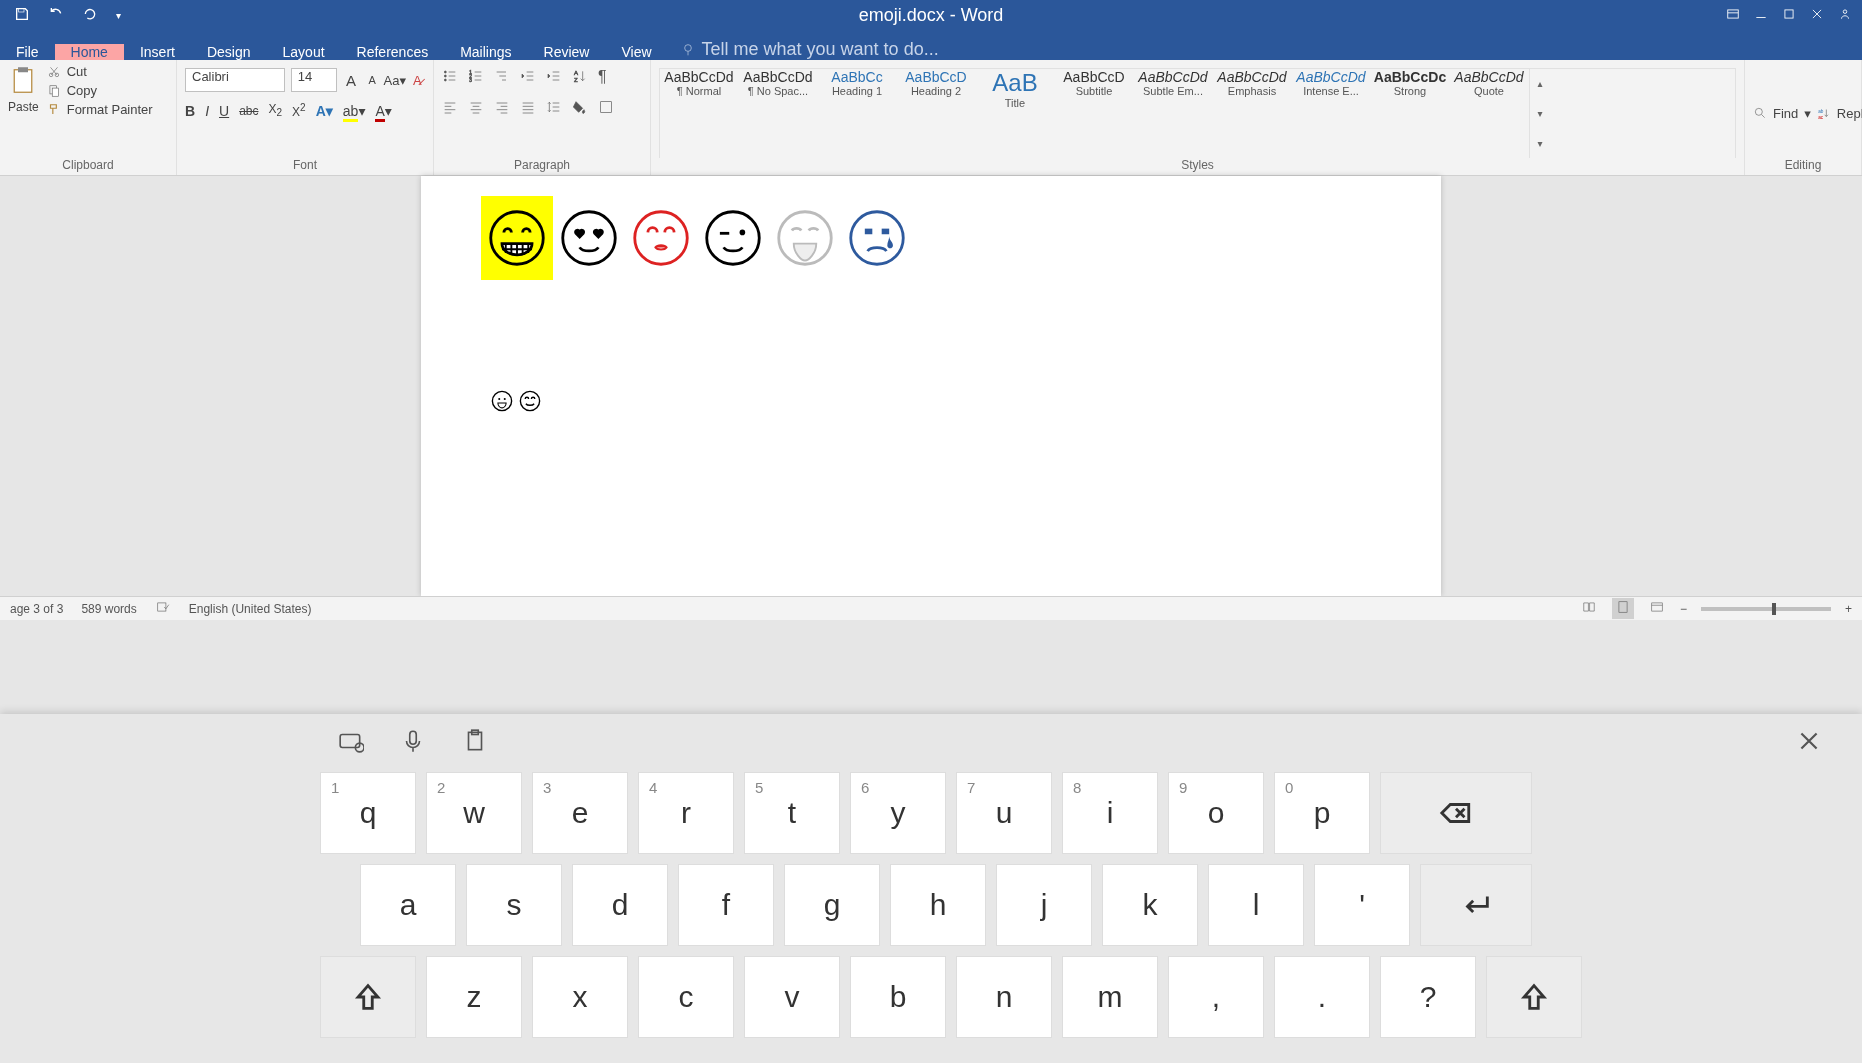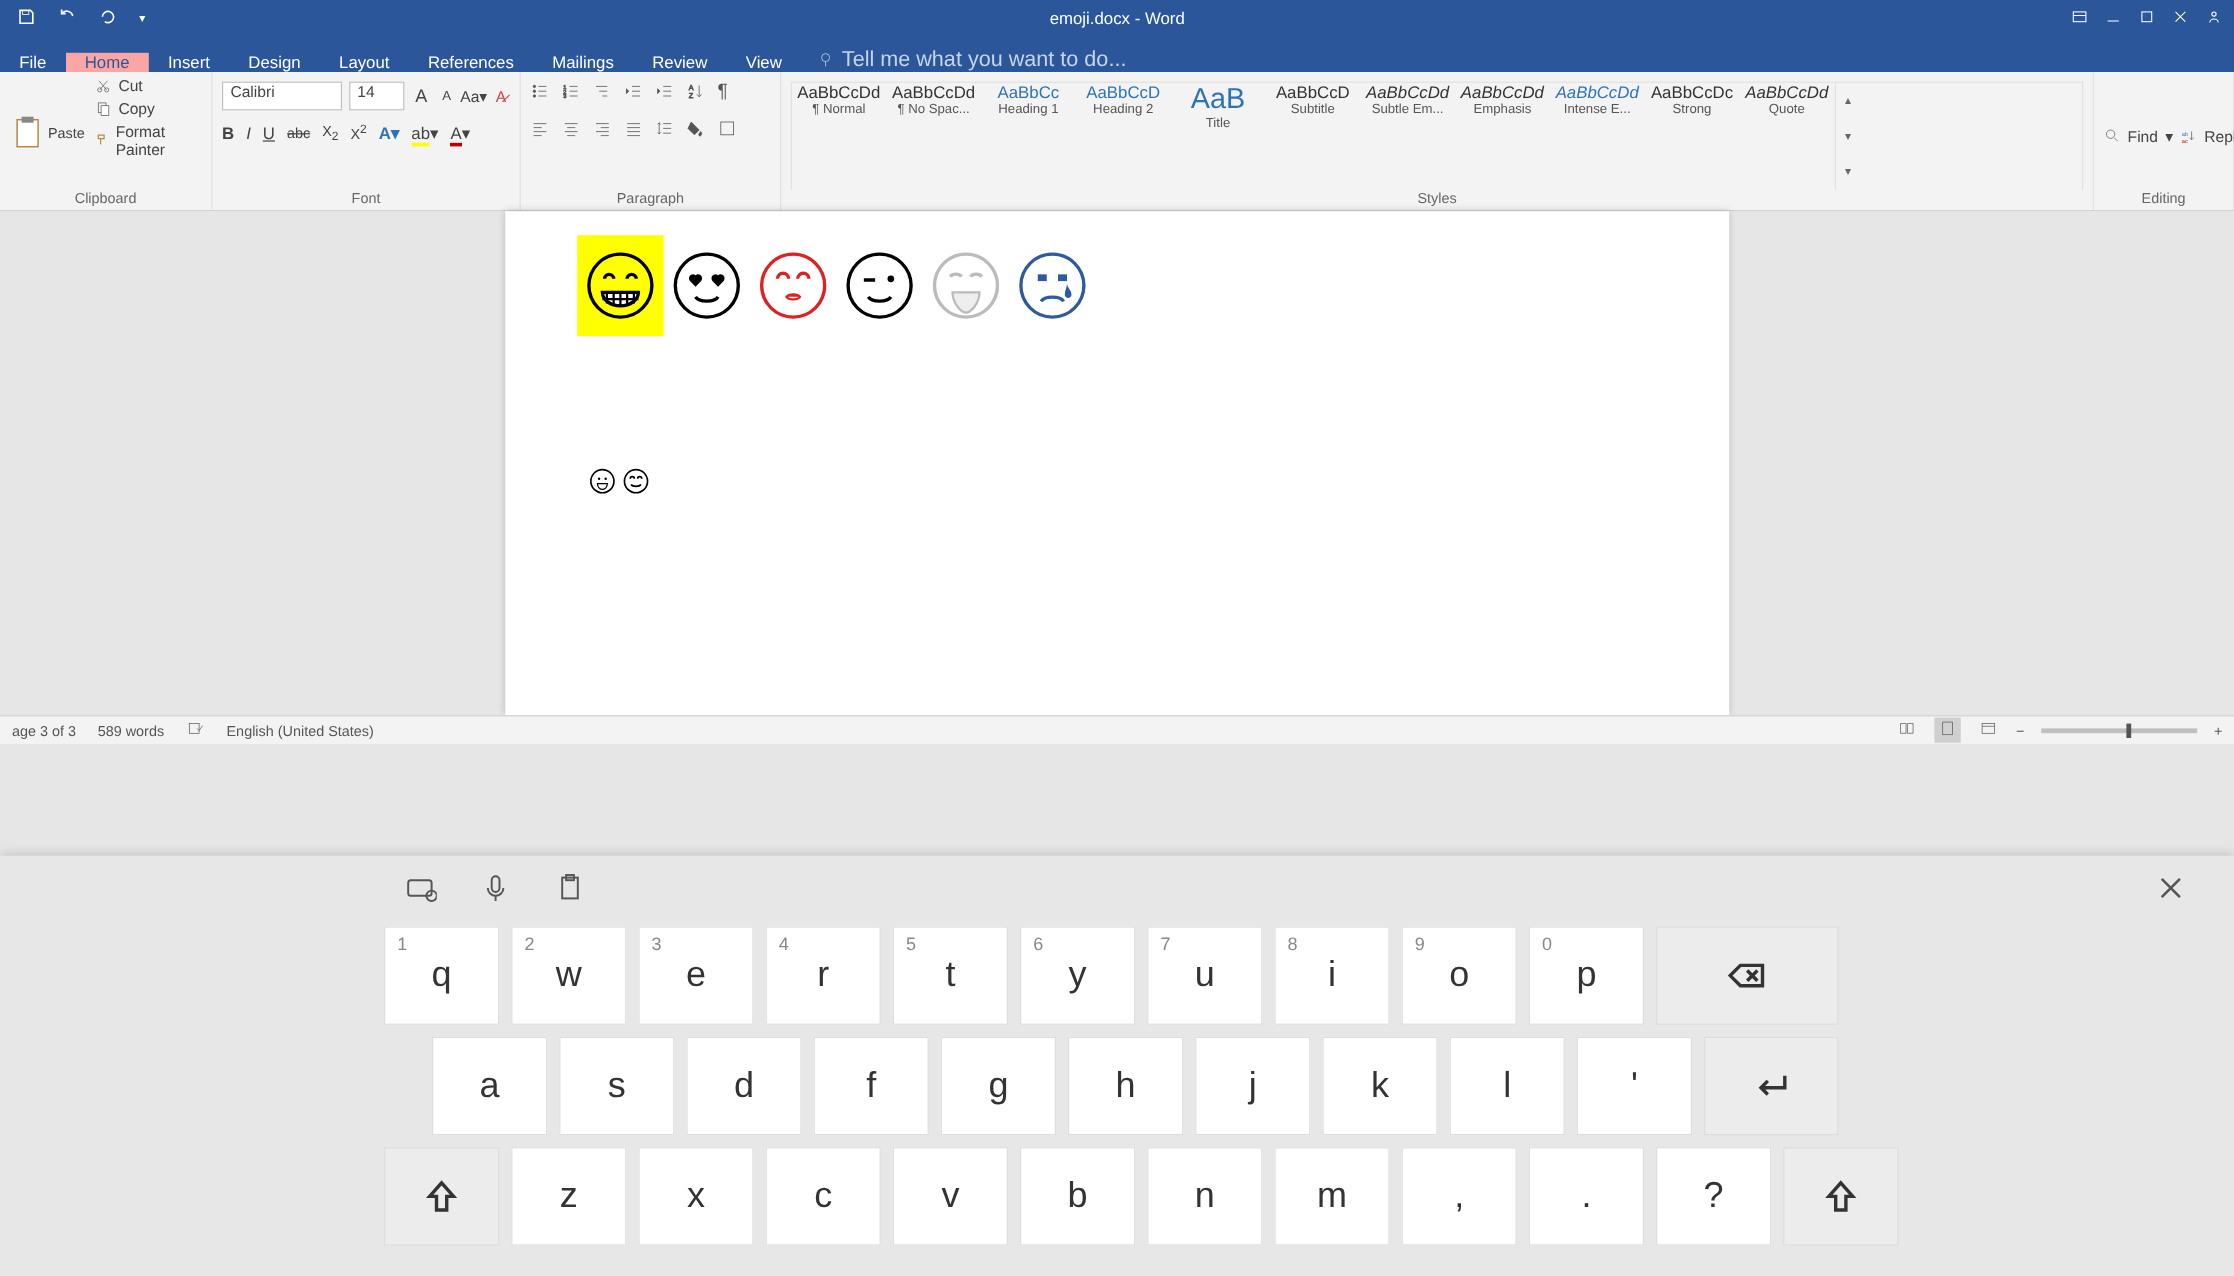--- a/index.html
+++ b/index.html
@@ -1,37 +1,37 @@
 <!DOCTYPE html>
 <html><head>
 <meta charset="utf-8">
 <style>
   html,body{margin:0;padding:0;font-family:"Segoe UI",Arial,sans-serif;background:#e6e6e6;overflow:hidden;width:1862px;height:1063px}
   
   .titlebar{background:#2b579a;height:30px;color:#fff;display:flex;align-items:center;font-size:13px;position:relative}
   .qat{display:flex;gap:18px;padding:0 14px;align-items:center}
   .qat svg{width:16px;height:16px;fill:#fff;stroke:#fff}
-  .tb-title{position:absolute;left:50%;transform:translateX(-50%);font-size:14px}
+  .tb-title{position:absolute;left:50%;transform:translateX(-50%);font-size:18px}
   .tb-right{position:absolute;right:0;display:flex;gap:14px;padding-right:10px;align-items:center}
   .tb-right svg{width:14px;height:14px;stroke:#fff;fill:none;stroke-width:1.5}
   
   .tabsrow{background:#2b579a;height:30px;display:flex;align-items:flex-end;font-size:14px;color:#fff}
   .tab{padding:0 16px;display:flex;align-items:center;cursor:default}
   .tab.file{background:#2b579a;}
   .tab.active{background:#fca5a5;color:#2b579a}
   .tellme{display:flex;align-items:center;color:#c7d4e9;font-size:18px;margin-left:12px}
   .tellme svg{width:16px;height:16px;margin-right:6px;stroke:#c7d4e9;fill:none}
   
   .ribbon{background:#f3f3f3;border-bottom:1px solid #d0d0d0;height:115px;display:flex;font-size:13px;color:#444}
   .grp{border-right:1px solid #e1e1e1;padding:4px 8px 0;display:flex;flex-direction:column}
   .grp-body{flex:1}
   .grp-label{text-align:center;font-size:12px;color:#666;padding-bottom:3px;position:relative}
   
   .clip-body{display:flex;gap:8px}
-  .paste{display:flex;flex-direction:row;align-items:center;font-size:12px;gap:2px}
+  .paste{display:flex;flex-direction:column;align-items:center;font-size:12px;gap:2px}
   .clip-right{display:flex;flex-direction:column;gap:4px;font-size:13px}
   .clip-right span{display:flex;align-items:center;gap:6px}
   .clip-right svg{width:14px;height:14px}
   
   .fontrow1{display:flex;align-items:center;gap:6px;margin-top:4px}
   .fontname{border:1px solid #c0c0c0;background:#fff;height:22px;padding:0 20px 0 6px;font-size:13px;width:85px}
   .fontsize{border:1px solid #c0c0c0;background:#fff;height:22px;padding:0 20px 0 6px;font-size:13px;width:22px}
   .fontrow2{display:flex;align-items:center;gap:10px;margin-top:10px;font-size:14px}
   .btnIco{display:inline-flex;align-items:center;justify-content:center;width:18px;height:18px}
   
@@ -39,21 +39,21 @@
   .pararow2{display:flex;gap:10px;margin-top:12px}
   .pararow svg,.pararow2 svg{width:16px;height:16px;stroke:#555;fill:none}
   
   .styles{flex:1;display:flex;flex-direction:column}
   .styles-body{flex:1;display:flex;overflow:hidden;border:1px solid #e1e1e1;border-bottom:none;margin-top:4px}
   .style-item{width:78px;display:flex;flex-direction:column;align-items:center;justify-content:flex-start;font-size:11px;color:#555;border-right:1px solid transparent}
   .style-prev{font-size:14px;color:#333}
   .style-prev.big{font-size:24px;color:#2e74b5}
   .style-prev.blue{color:#2e74b5}
   .style-prev.ital{font-style:italic}
-  .style-prev.bold{font-weight:normal}
+  .style-prev.bold{font-weight:bold}
   .styles-scroll{width:20px;display:flex;flex-direction:column;border-left:1px solid #e1e1e1}
   .styles-scroll div{flex:1;display:flex;align-items:center;justify-content:center;font-size:10px;color:#666}
   
   .editcol{display:flex;flex-direction:row;gap:6px;font-size:13px;padding-top:4px}
   .editcol span{display:flex;align-items:center;gap:6px}
   .editcol svg{width:14px;height:14px}
   
   .docwrap{background:#e6e6e6;position:relative;height:calc(100% - 30px - 30px - 115px - 23px);}
   .page{background:#fff;width:1020px;margin:0 auto;height:100%;box-shadow:0 0 6px rgba(0,0,0,.2);padding:20px 60px;box-sizing:border-box}
   .emojibig{display:flex;align-items:center}

